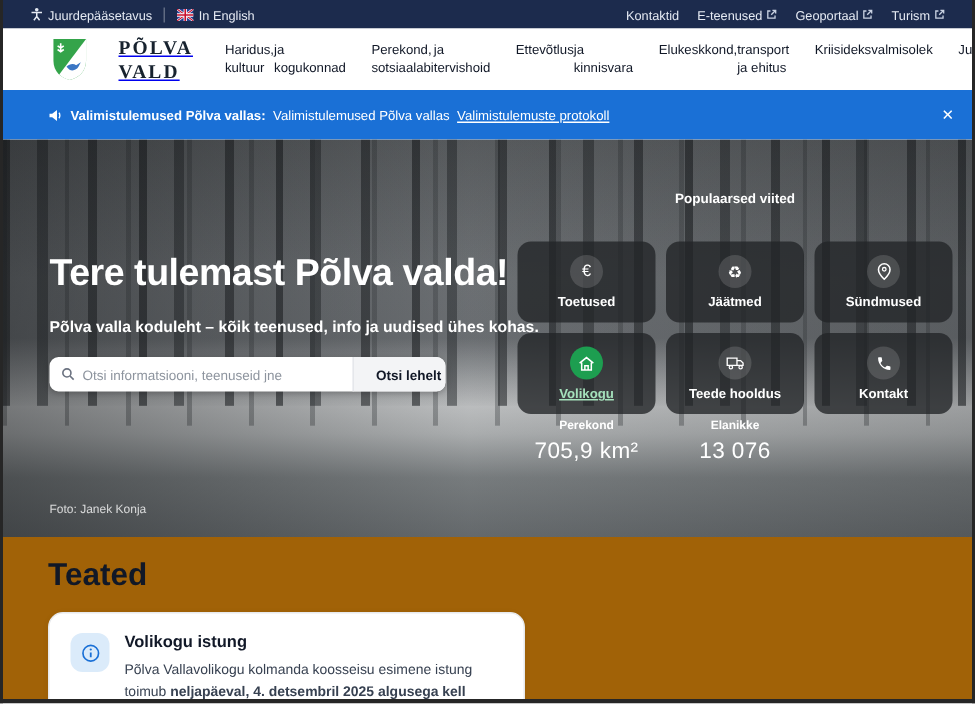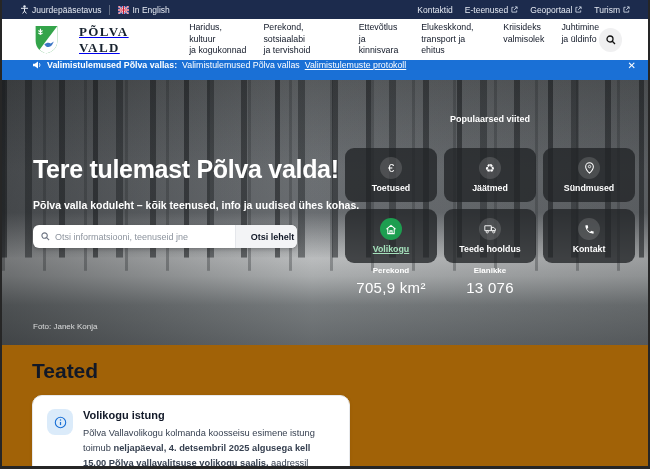--- a/index.html
+++ b/index.html
@@ -16,26 +16,26 @@
   .topbar .right { margin-left:auto; display:flex; align-items:center; gap:12px; }
   .tb-divider { width:1px; height:10px; background:rgba(255,255,255,.3); }
 
   
   .header { height:41px; background:#fff; display:flex; align-items:center; padding:0 14px 0 32px; }
   .logo { display:flex; align-items:center; gap:20px; }
   .logo-title { font-family:"Liberation Serif", serif; font-size:13px; letter-spacing:1.4px;
                 color:#17222E; font-weight:600; }
   .nav { display:flex; gap:17px; margin-left:22px; }
   .nav-item { text-decoration:none; color:#111827; font-size:8.8px; line-height:1.3;
-              font-weight:500; display:flex; flex-direction:column; }
+              font-weight:500; display:flex; flex-direction:row; }
   .search-circle { margin-left:auto; margin-right:12px; width:24px; height:24px; border-radius:50%;
                    background:#F0F0F1; display:flex; align-items:center; justify-content:center; cursor:pointer; }
 
   
-  .alert { height:20px; background:#1A70D6; color:#fff; display:flex; align-items:flex-start;
+  .alert { height:33px; background:#1A70D6; color:#fff; display:flex; align-items:center;
            padding:0 12px 0 30px; font-size:8.8px; gap:5px; }
   .alert strong { font-weight:700; }
   .alert a { color:#fff; }
   .alert-close { margin-left:auto; background:none; border:none; color:#fff; font-size:10px; cursor:pointer; }
 
   
   .hero { position:relative; height:265px; overflow:hidden; }
   .hero-bg { position:absolute; inset:0;
     background-image:
       repeating-linear-gradient(90deg, rgba(38,41,44,.62) 0 5px, rgba(125,131,135,.04) 5px 23px,

